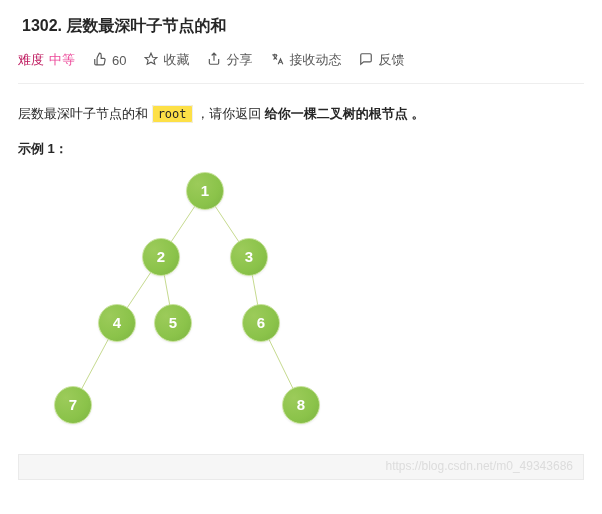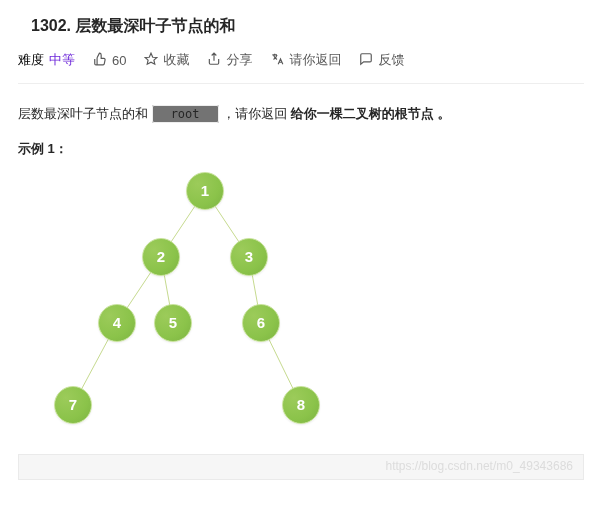--- a/index.html
+++ b/index.html
@@ -8,46 +8,46 @@
     font-family: -apple-system, BlinkMacSystemFont, "Segoe UI", "PingFang SC", "Microsoft YaHei", sans-serif;
     font-size: 13px;
     color: #262626;
     background: #fff;
     width: 602px;
     box-sizing: border-box;
   }
   .title {
     font-size: 16px;
     font-weight: 600;
-    margin: 0 0 14px 13px;
+    margin: 0 0 14px 4px;
   }
   .metabar {
     display: flex;
     align-items: center;
     gap: 18px;
     color: #595959;
     border-bottom: 1px solid #eee;
     padding-bottom: 14px;
     margin-bottom: 18px;
   }
-  .metabar .label { color: #000000; }
-  .diff-value { color: #6d28d9; font-family: Liberation Serif, serif; }
+  .metabar .label { color: #be185d; }
+  .diff-value { color: #ec4899; font-family: Liberation Serif, serif; }
   .meta-item {
     display: inline-flex;
     align-items: center;
     gap: 5px;
     cursor: pointer;
   }
   .icon { display: inline-block; line-height: 1; }
   .desc { font-size: 13px; line-height: 1.9; }
   code.inline {
-    background: #737373;
+    background: #fde047;
     border: 1px solid #eee;
     border-radius: 2px;
-    padding: 1px 18px;
+    padding: 1px 5px;
     font-family: Menlo, Consolas, monospace;
     font-size: 12px;
   }
   .bold { font-weight: 700; }
   .section-title { font-weight: 700; margin: 11px 0 10px; }
   .tree-wrap {
     position: relative;
     width: 300px;
     height: 270px;
     margin: 4px 0 16px 20px;
@@ -122,21 +122,21 @@
         </svg>
     </span>
     <span>分享</span>
   </span>
   <span class="meta-item">
     <span class="icon">
       <svg width="14" height="14" viewBox="0 0 24 24" fill="none" stroke="#595959" stroke-width="2">
           <path d="M4 5h8M8 3v2M6 5c1 4 3 6 6 8M12 5c-1 4-3 6-6 8M14 21l4-9 4 9M15.5 17.5h5"></path>
         </svg>
     </span>
-    <span>请你返回</span>
+    <span>接收动态</span>
   </span>
   <span class="meta-item">
     <span class="icon">
       <svg width="14" height="14" viewBox="0 0 24 24" fill="none" stroke="#595959" stroke-width="2">
           <path d="M21 15a2 2 0 0 1-2 2H8l-5 4V5a2 2 0 0 1 2-2h14a2 2 0 0 1 2 2z"></path>
         </svg>
     </span>
     <span>反馈</span>
   </span>
 </div>

